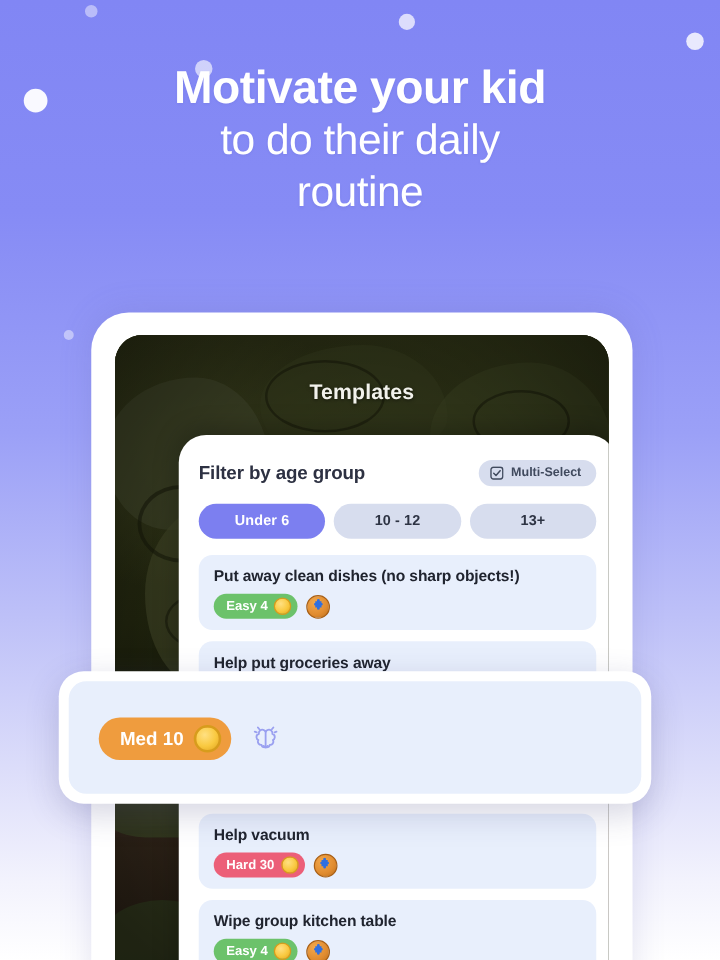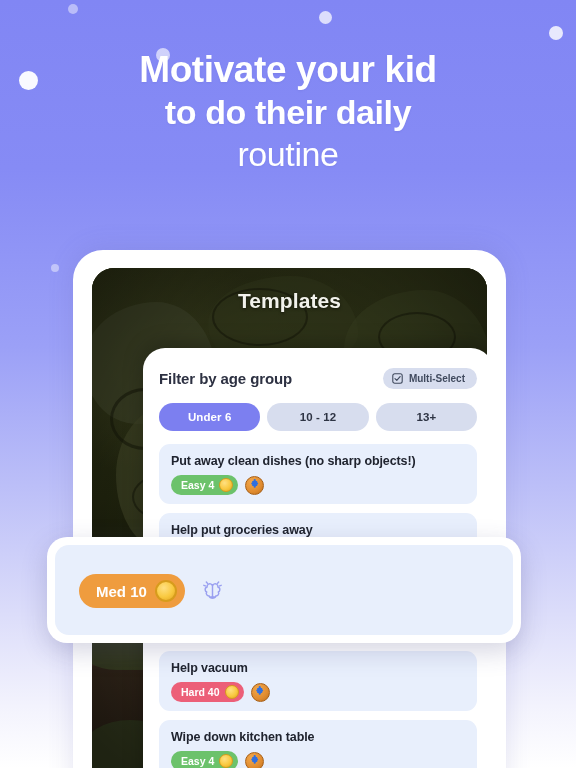--- a/index.html
+++ b/index.html
@@ -20,21 +20,21 @@
   .dot.d6 { left:51px;  top:264px; width:8px;  height:8px;  opacity:.45; }
 
   
   .headline {
     position:absolute; left:0; right:0; top:48px;
     text-align:center; color:#fff;
     line-height:1.17; letter-spacing:-0.4px;
     text-shadow:0 1px 2px rgba(70,70,160,.10);
   }
   .headline .l1 { display:block; font-size:37px; font-weight:700; }
-  .headline .l2 { display:block; font-size:34px; font-weight:700; margin-top:2px; }
+  .headline .l2 { display:block; font-size:34px; font-weight:400; margin-top:2px; }
   .headline .l3 { display:block; font-size:34px; font-weight:400; margin-top:2px; }
 
   
   .phone {
     position:absolute; left:73px; top:250px; width:433px; height:560px;
     background:#ffffff;
     border-radius:30px 30px 0 0;
     box-shadow:0 -2px 26px rgba(90,90,170,.16);
   }
   .screen {
@@ -82,22 +82,22 @@
     background:#45502a; opacity:.85;
   }
   .b-a { left:-14px; top:330px; width:110px; height:72px; }
   .b-b { left:320px; top:316px; width:128px; height:66px; background:#3b4524; }
   .b-c { left:-10px; top:452px; width:96px;  height:62px; background:#3a4423; }
   .b-d { left:330px; top:470px; width:110px; height:70px; background:#36401f; }
   .dark-vignette { position:absolute; inset:0;
       background:radial-gradient(ellipse 300px 340px at 50% 40%, rgba(0,0,0,0) 30%, rgba(0,0,0,.45) 100%); }
 
   .screen-title {
-    position:absolute; left:0; right:0; top:21px; text-align:center;
-    color:#f2f2ec; font-size:21px; font-weight:600; letter-spacing:.1px;
+    position:absolute; left:0; right:0; top:36px; text-align:center;
+    color:#f2f2ec; font-size:17px; font-weight:600; letter-spacing:.1px;
     text-shadow:0 1px 3px rgba(0,0,0,.55);
   }
 
   
   .sheet {
     position:absolute; left:51px; right:-6px; top:80px; bottom:-10px;
     background:#ffffff;
     border-radius:22px 22px 0 0;
     box-shadow:0 -4px 20px rgba(0,0,0,.28);
     padding:20px 16px 0 16px;
@@ -272,33 +272,33 @@
                   <path d="M4.6 1.2a1.1 1.1 0 0 1 2.2 0v.7h1.4v1.5a1 1 0 1 1 0 2v1.5H6.8v.8a1.1 1.1 0 0 1-2.2 0v-.8H3.2V5.4a1 1 0 1 1 0-2V1.9h1.4z" fill="#2f6fe0"></path>
                 </svg>
             </div>
           </div>
         </div>
 
         <div class="task">
           <div class="task-title">Help vacuum</div>
           <div class="task-meta">
             <div class="badge hard">
-              <span>Hard 40</span>
-              <span class="coin"></span>
-            </div>
-            <div class="avatar">
-              <svg width="12" height="12" viewBox="0 0 12 12">
-                  <path d="M4.6 1.2a1.1 1.1 0 0 1 2.2 0v.7h1.4v1.5a1 1 0 1 1 0 2v1.5H6.8v.8a1.1 1.1 0 0 1-2.2 0v-.8H3.2V5.4a1 1 0 1 1 0-2V1.9h1.4z" fill="#2f6fe0"></path>
-                </svg>
-            </div>
-          </div>
-        </div>
-
-        <div class="task">
-          <div class="task-title">Wipe down kitchen table</div>
+              <span>Hard 30</span>
+              <span class="coin"></span>
+            </div>
+            <div class="avatar">
+              <svg width="12" height="12" viewBox="0 0 12 12">
+                  <path d="M4.6 1.2a1.1 1.1 0 0 1 2.2 0v.7h1.4v1.5a1 1 0 1 1 0 2v1.5H6.8v.8a1.1 1.1 0 0 1-2.2 0v-.8H3.2V5.4a1 1 0 1 1 0-2V1.9h1.4z" fill="#2f6fe0"></path>
+                </svg>
+            </div>
+          </div>
+        </div>
+
+        <div class="task">
+          <div class="task-title">Wipe group kitchen table</div>
           <div class="task-meta">
             <div class="badge easy">
               <span>Easy 4</span>
               <span class="coin"></span>
             </div>
             <div class="avatar">
               <svg width="12" height="12" viewBox="0 0 12 12">
                   <path d="M4.6 1.2a1.1 1.1 0 0 1 2.2 0v.7h1.4v1.5a1 1 0 1 1 0 2v1.5H6.8v.8a1.1 1.1 0 0 1-2.2 0v-.8H3.2V5.4a1 1 0 1 1 0-2V1.9h1.4z" fill="#2f6fe0"></path>
                 </svg>
             </div>

